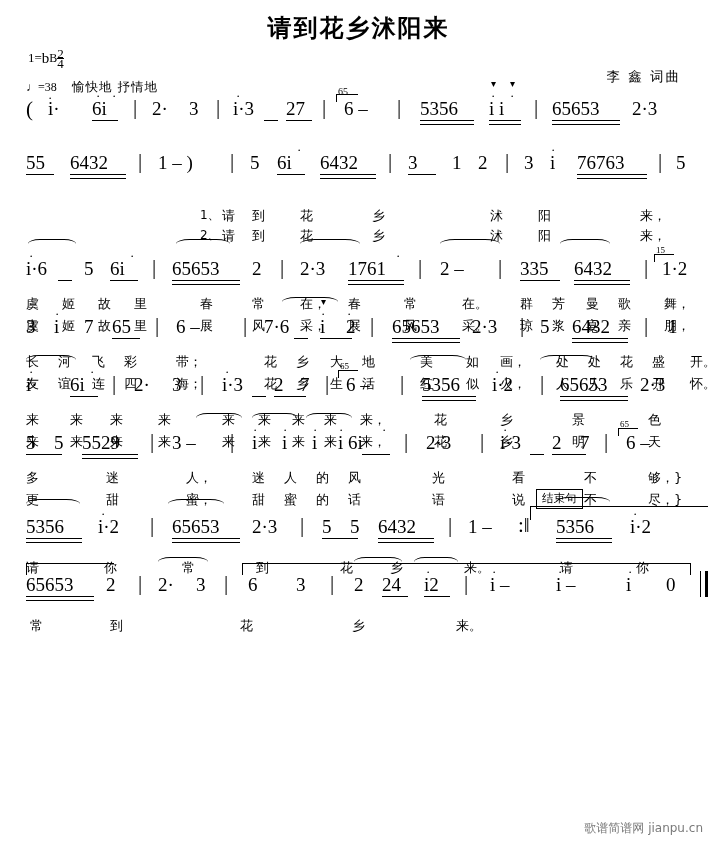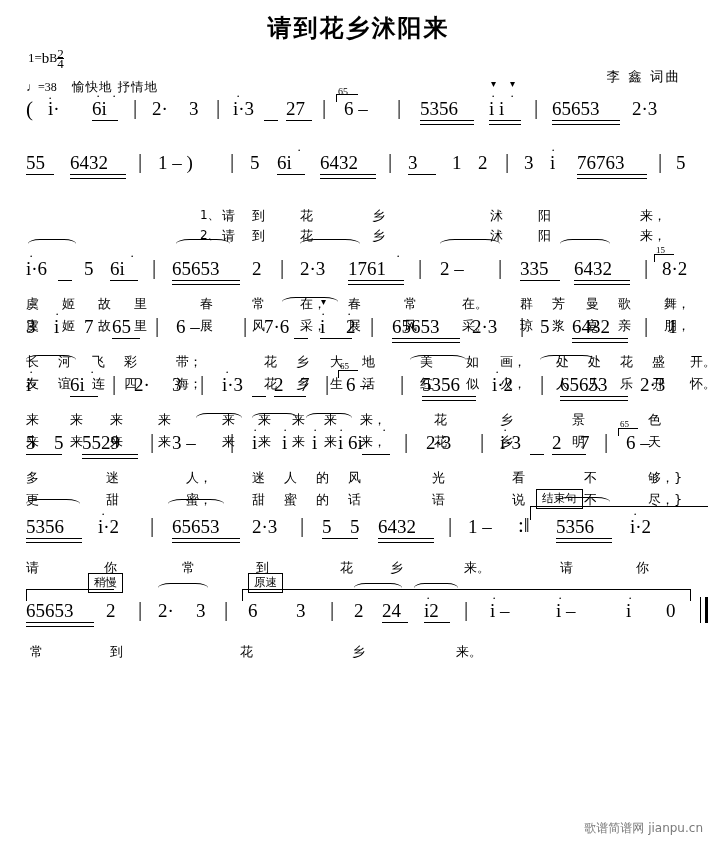--- a/index.html
+++ b/index.html
@@ -252,21 +252,21 @@
       <span class="n" style="left:498px;top:0px;font-size:21px;">|</span>
       <span class="n" style="left:520px;top:3px;">335</span>
       <span class="beam" style="left:520px;top:25px;width:40px;"></span>
       <span class="n" style="left:574px;top:3px;">6432</span>
       <span class="beam" style="left:574px;top:25px;width:56px;"></span>
       <span class="beam" style="left:574px;top:29px;width:56px;"></span>
       <span class="n" style="left:644px;top:0px;font-size:21px;">|</span>
       <span class="n" style="left:656px;top:-10px;font-size:9px;">15</span>
       <span class="hbar" style="left:654px;top:-1px;width:20px;"></span>
       <span class="vbar" style="left:654px;top:-1px;height:8px;"></span>
-      <span class="n" style="left:662px;top:3px;">8·2</span>
+      <span class="n" style="left:662px;top:3px;">1·2</span>
     </div>
     <div class="lyr" style="height:22px;margin-top:6px;">
       <span style="left:26px;">虞</span>
       <span style="left:62px;">姬</span>
       <span style="left:98px;">故</span>
       <span style="left:134px;">里</span>
       <span style="left:200px;">春</span>
       <span style="left:252px;">常</span>
       <span style="left:300px;">在，</span>
       <span style="left:348px;">春</span>
@@ -549,24 +549,20 @@
       <span style="left:182px;">常</span>
       <span style="left:256px;">到</span>
       <span style="left:340px;">花</span>
       <span style="left:390px;">乡</span>
       <span style="left:464px;">来。</span>
       <span style="left:560px;">请</span>
       <span style="left:636px;">你</span>
     </div>
   </div>
 
-  <div class="row" style="height:26px">
-    <span class="boxlabel" style="left:88px;top:2px;">稍慢</span>
-    <span class="boxlabel" style="left:248px;top:2px;">原速</span>
-  </div>
 
   <div class="row" style="height:58px">
     <div class="notes">
       <span class="hbar" style="left:26px;top:-8px;width:88px;"></span>
       <span class="vbar" style="left:26px;top:-8px;height:12px;"></span>
       <span class="hbar" style="left:242px;top:-8px;width:448px;"></span>
       <span class="vbar" style="left:242px;top:-8px;height:12px;"></span>
       <span class="vbar" style="left:690px;top:-8px;height:12px;"></span>
       <span class="n" style="left:26px;top:3px;">65653</span>
       <span class="beam" style="left:26px;top:25px;width:68px;"></span>

